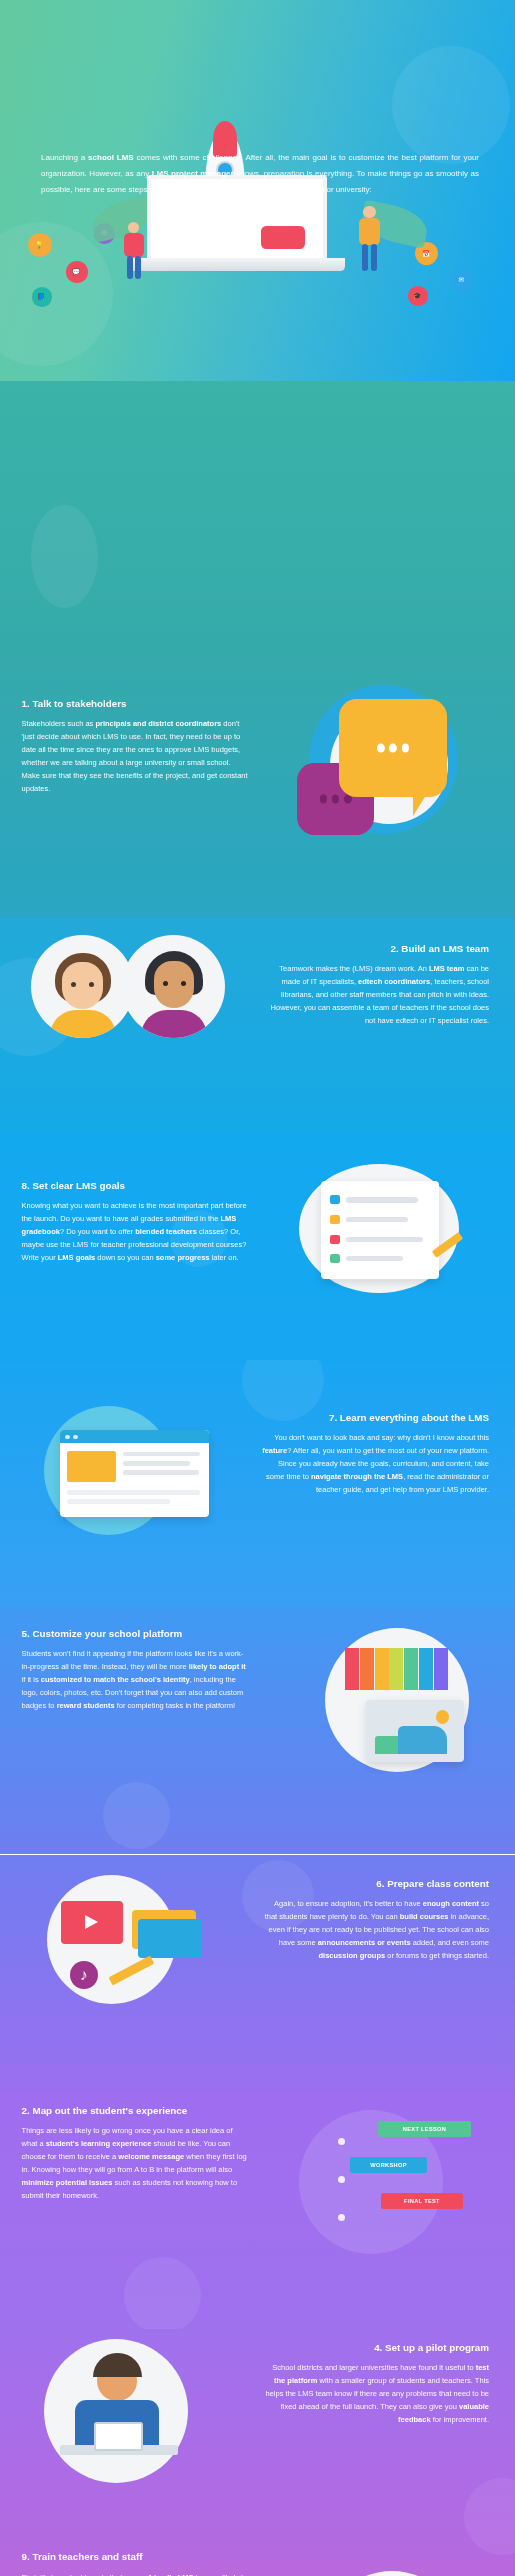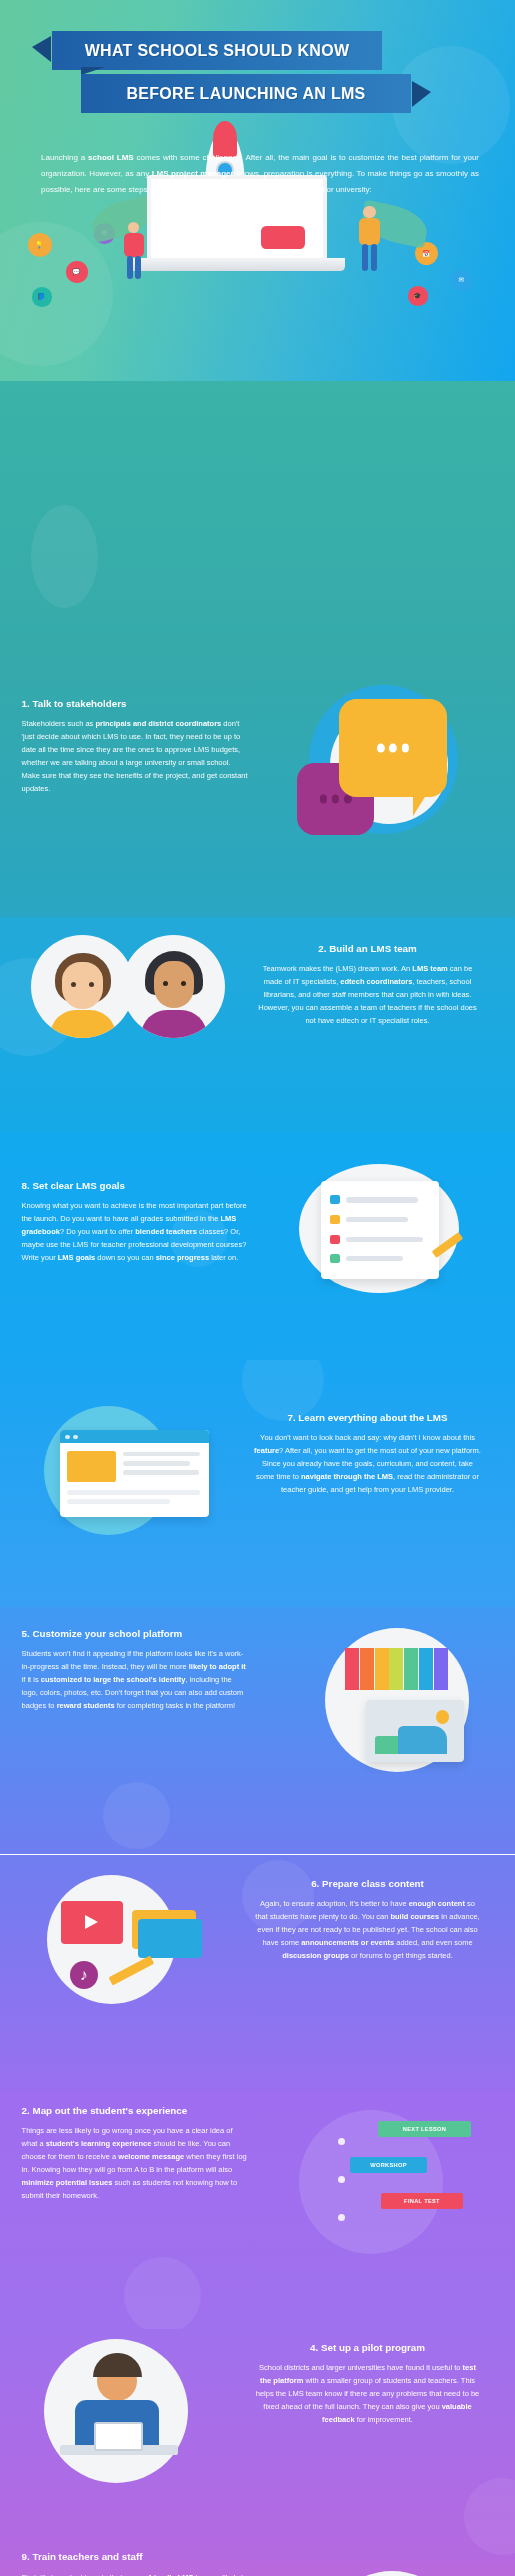--- a/index.html
+++ b/index.html
@@ -51,21 +51,21 @@
 
   .intro { position:absolute; left:41px; top:150px; width:438px;
            font-size:8px; line-height:16px; text-align:justify;
            color:rgba(255,255,255,.95); font-weight:300; }
   .intro b { font-weight:bold; color:#fff; }
 
   
   .sec { position:absolute; width:515px; }
   .txtcol { position:absolute; width:227px; }
   .txtcol.left  { left:21.6px;  text-align:left; }
-  .txtcol.right { left:254px; text-align:center; }
+  .txtcol.right { left:262px; text-align:right; }
   .sec-title { font-size:9.8px; font-weight:bold; color:#fff; margin-bottom:8.2px; }
   .sec-body  { font-size:7.5px; line-height:13px; font-weight:300; color:rgba(255,255,255,.96); }
   .sec-body b { font-weight:bold; color:#fff; }
 
   
   .art { position:absolute; }
   .circle-art { border-radius:50%; }
 
   
   .laptop-base { position:absolute; left:129px; top:258px; width:216px; height:13.4px;
@@ -145,25 +145,20 @@
     </div>
     <div class="art" style="left:121px; top:222px; width:26px; height:57px;">
       <div style="position:absolute;left:7.2px;top:0;width:11.3px;height:11.3px;border-radius:50%;background:#f2c49b;"></div>
       <div style="position:absolute;left:3.1px;top:11.3px;width:19.6px;height:24px;border-radius:5.2px;background:#ef4a5e;"></div>
       <div style="position:absolute;left:6.2px;top:34px;width:5.7px;height:23px;border-radius:3.1px;background:#2e6bb8;"></div>
       <div style="position:absolute;left:14px;top:34px;width:5.7px;height:23px;border-radius:3.1px;background:#2e6bb8;"></div>
     </div>
     <div class="art" style="left:261px; top:226px; width:44px; height:23px; background:#ef4a5e; border-radius:5.2px;"></div>
   </div>
 
-  <div class="ribbon-wrap">
-    <div class="ribbon ribbon-1">WHAT SCHOOLS SHOULD KNOW</div>
-    <div class="ribbon-notch"></div>
-    <div class="ribbon ribbon-2">BEFORE LAUNCHING AN LMS</div>
-  </div>
 
   <div class="intro">
     <span>Launching a </span><b>school LMS</b><span> comes with some challenges. After all, the main goal is to customize the best platform for your organization. However, as any </span><b>LMS project manager</b><span> knows, preparation is everything. To make things go as smoothly as possible, here are some steps to take before </span><b>launching an LMS</b><span> for your school or university:</span>
   </div>
 
   <div class="band band-s1">
     <div class="blob" style="left:31px; top:124px; width:67px; height:103px;"></div>
   </div>
   <div class="band band-s1b"></div>
   <div class="band band-s2">
@@ -237,21 +232,21 @@
       <div style="position:absolute;left:32px;top:26px;width:40px;height:47px;border-radius:20.6px 20.6px 23px 23px;background:#d9a06c;"></div>
       <div style="position:absolute;left:41px;top:46px;width:5.2px;height:5.2px;border-radius:50%;background:#33261b;"></div>
       <div style="position:absolute;left:59px;top:46px;width:5.2px;height:5.2px;border-radius:50%;background:#33261b;"></div>
       <div style="position:absolute;left:18.5px;top:75px;width:66px;height:36px;border-radius:26px 26px 0 0;background:#a0368c;"></div>
     </div>
   </div>
 
   <div class="sec" style="top:1180px;">
     <div class="txtcol left">
       <div class="sec-title">8. Set clear LMS goals</div>
-      <div class="sec-body">Knowing what you want to achieve is the most important part before the launch. Do you want to have all grades submitted in the <b>LMS gradebook</b>? Do you want to offer <b>blended teachers</b> classes? Or, maybe use the LMS for teacher professional development courses? Write your <b>LMS goals</b> down so you can <b>since progress</b> later on.</div>
+      <div class="sec-body">Knowing what you want to achieve is the most important part before the launch. Do you want to have all grades submitted in the <b>LMS gradebook</b>? Do you want to offer <b>blended teachers</b> classes? Or, maybe use the LMS for teacher professional development courses? Write your <b>LMS goals</b> down so you can <b>some progress</b> later on.</div>
     </div>
   </div>
   <div class="art" style="left:289px; top:1164px; width:196px; height:144px;">
     <div class="circle-art" style="position:absolute;left:10.3px;top:0;width:160px;height:129px;background:#f3f5f7;"></div>
     <div class="card" style="left:32px; top:16.5px; width:118px; height:98px;">
       <div class="chk-box" style="left:9.3px; top:14.4px; background:#27a9e0;"></div>
       <div class="chk-row" style="left:25px; top:16.5px; width:72px;"></div>
       <div class="chk-box" style="left:9.3px; top:34px; background:#f7b733;"></div>
       <div class="chk-row" style="left:25px; top:36px; width:62px;"></div>
       <div class="chk-box" style="left:9.3px; top:54px; background:#ef4a5e;"></div>
@@ -279,21 +274,21 @@
       <div style="position:absolute;left:63px;top:31px;width:67px;height:4.6px;background:#e2e7ec;border-radius:2.6px;"></div>
       <div style="position:absolute;left:63px;top:40px;width:76px;height:4.6px;background:#e2e7ec;border-radius:2.6px;"></div>
       <div style="position:absolute;left:7.2px;top:60px;width:133px;height:4.6px;background:#eceff3;border-radius:2.6px;"></div>
       <div style="position:absolute;left:7.2px;top:69px;width:103px;height:4.6px;background:#eceff3;border-radius:2.6px;"></div>
     </div>
   </div>
 
   <div class="sec" style="top:1628px;">
     <div class="txtcol left">
       <div class="sec-title">5. Customize your school platform</div>
-      <div class="sec-body">Students won't find it appealing if the platform looks like it's a work-in-progress all the time. Instead, they will be more <b>likely to adopt it</b> if it is <b>customized to large the school's identity</b>, including the logo, colors, photos, etc. Don't forget that you can also add custom badges to <b>reward students</b> for completing tasks in the platform!</div>
+      <div class="sec-body">Students won't find it appealing if the platform looks like it's a work-in-progress all the time. Instead, they will be more <b>likely to adopt it</b> if it is <b>customized to match the school's identity</b>, including the logo, colors, photos, etc. Don't forget that you can also add custom badges to <b>reward students</b> for completing tasks in the platform!</div>
     </div>
   </div>
   <div class="art" style="left:289px; top:1623px; width:206px; height:155px;">
     <div class="circle-art" style="position:absolute;left:36px;top:5.2px;width:144px;height:144px;background:#f3f5f7;"></div>
     <div class="sw" style="left:56px; top:25px; background:#ef4a5e;"></div>
     <div class="sw" style="left:71px; top:25px; background:#f4763b;"></div>
     <div class="sw" style="left:86px; top:25px; background:#f7b733;"></div>
     <div class="sw" style="left:100px; top:25px; background:#c8d94a;"></div>
     <div class="sw" style="left:115px; top:25px; background:#56c596;"></div>
     <div class="sw" style="left:130px; top:25px; background:#27a9e0;"></div>

